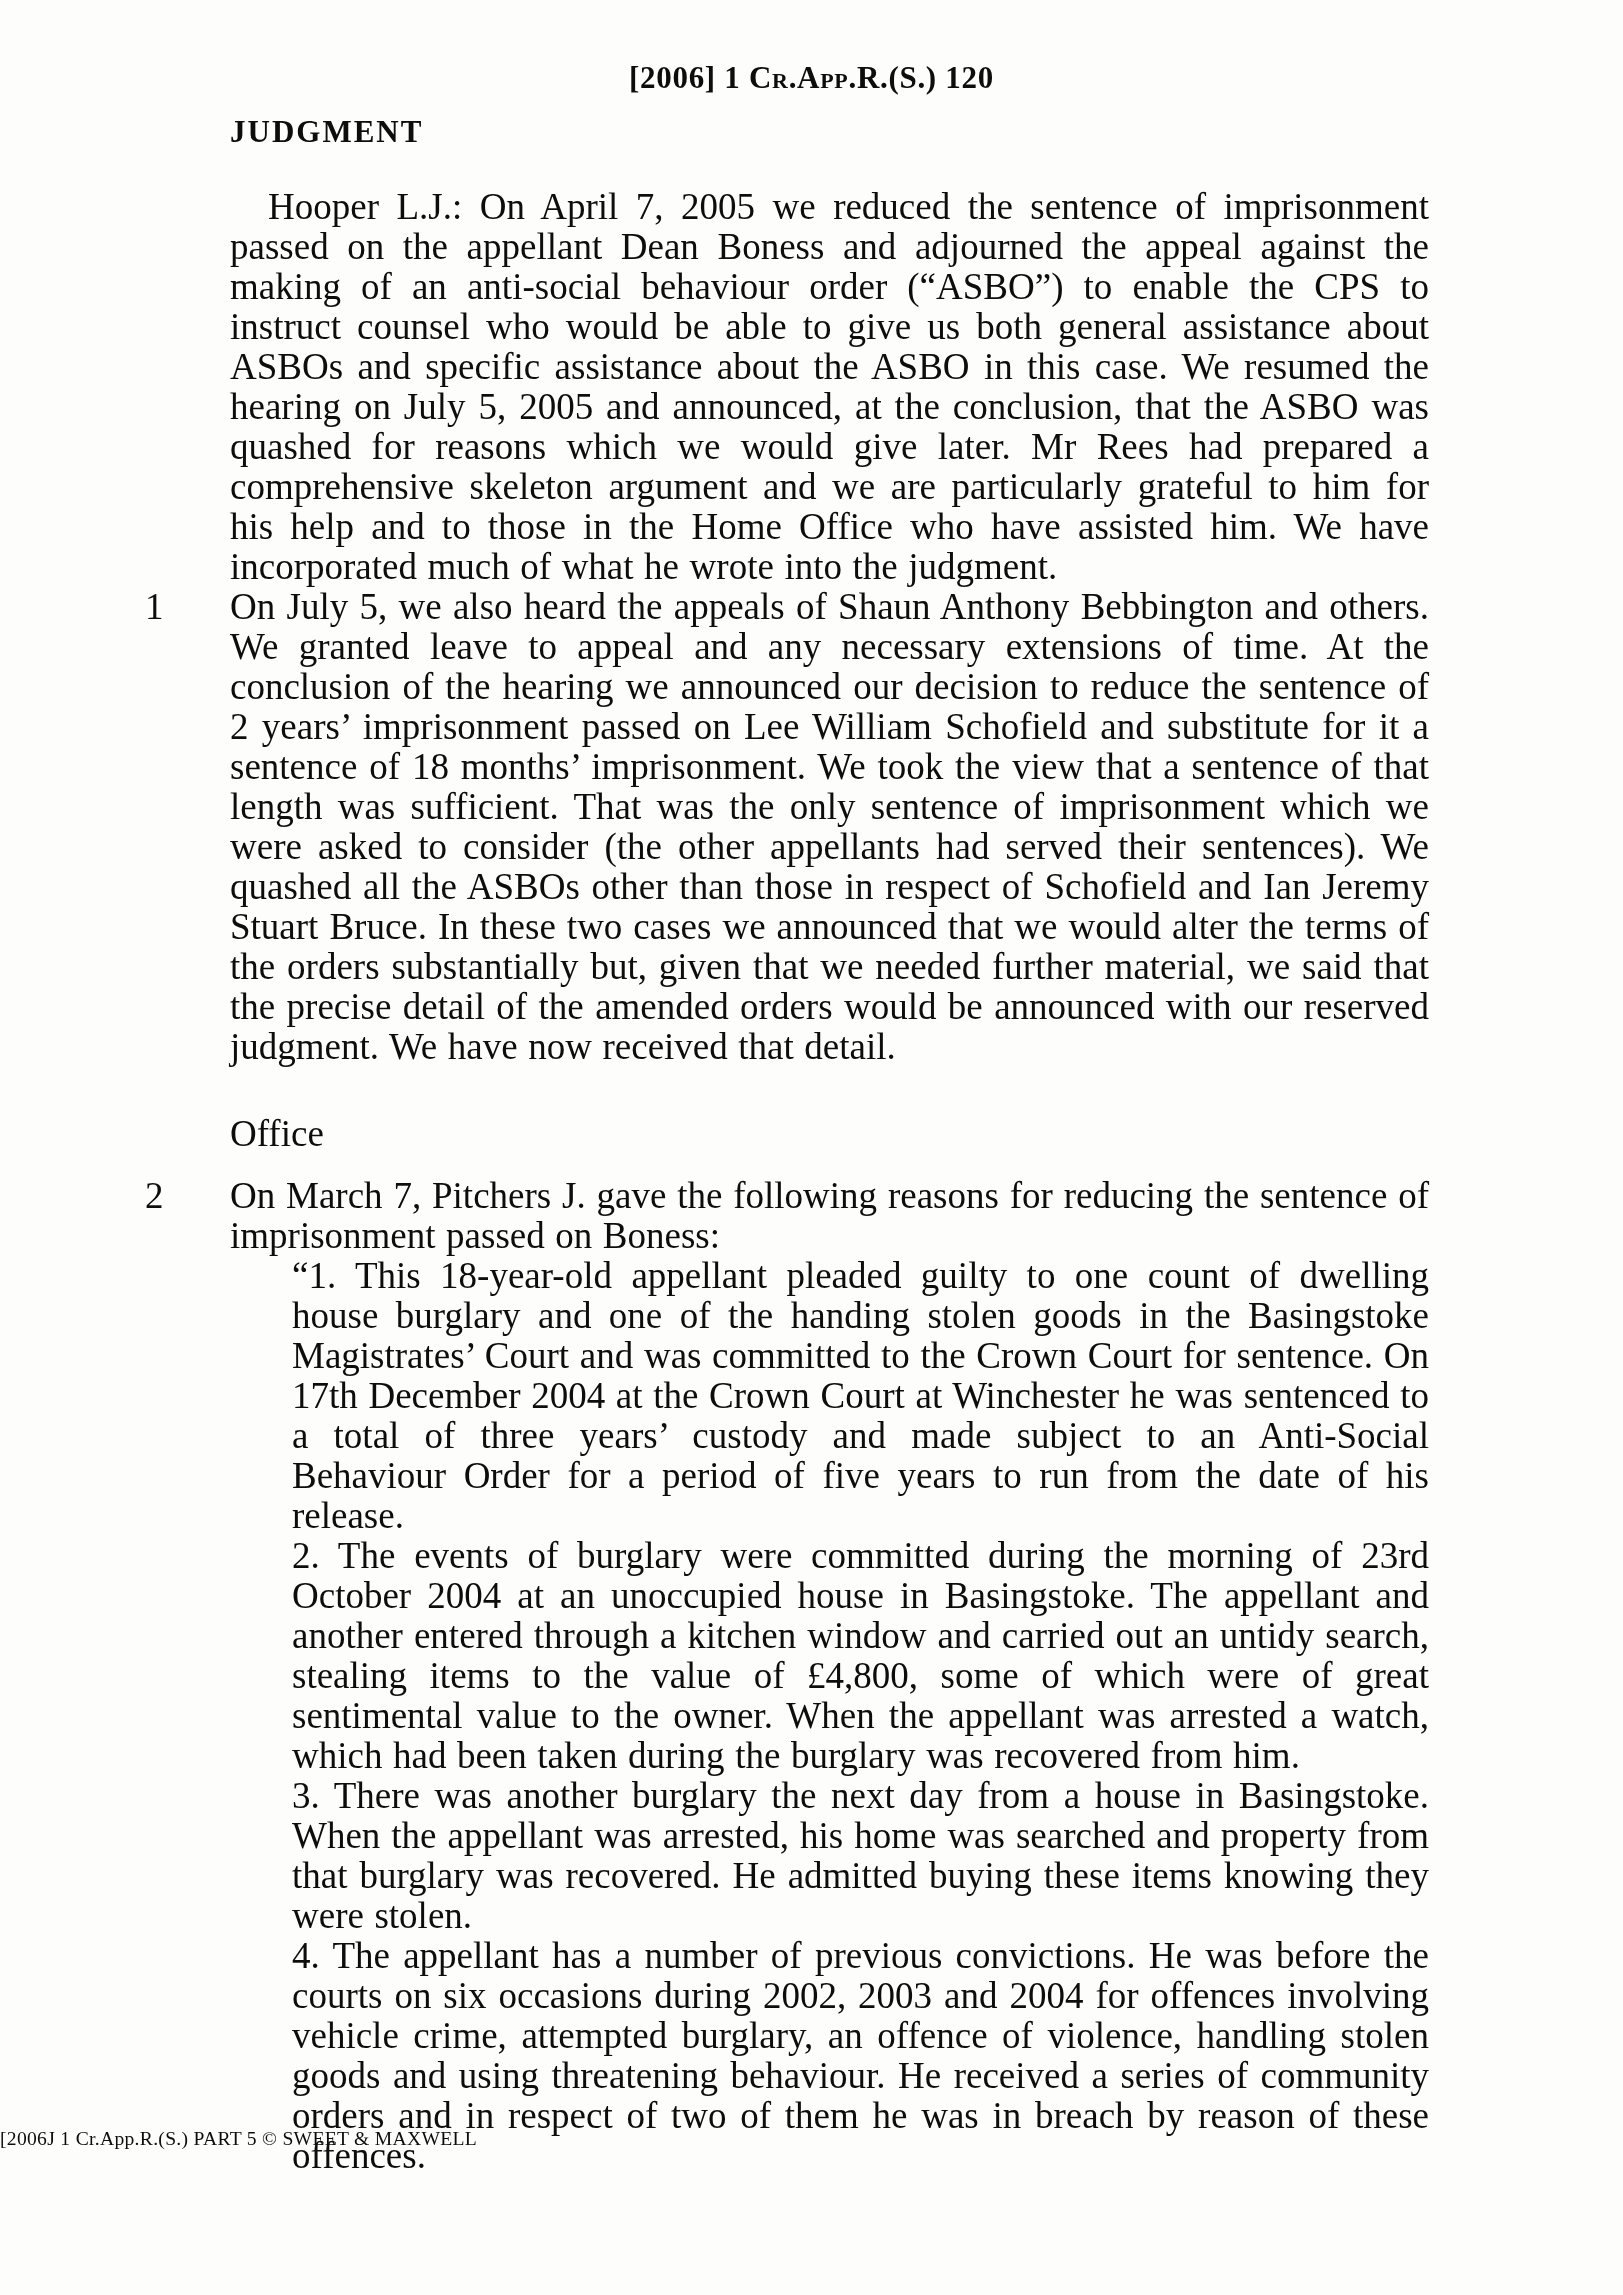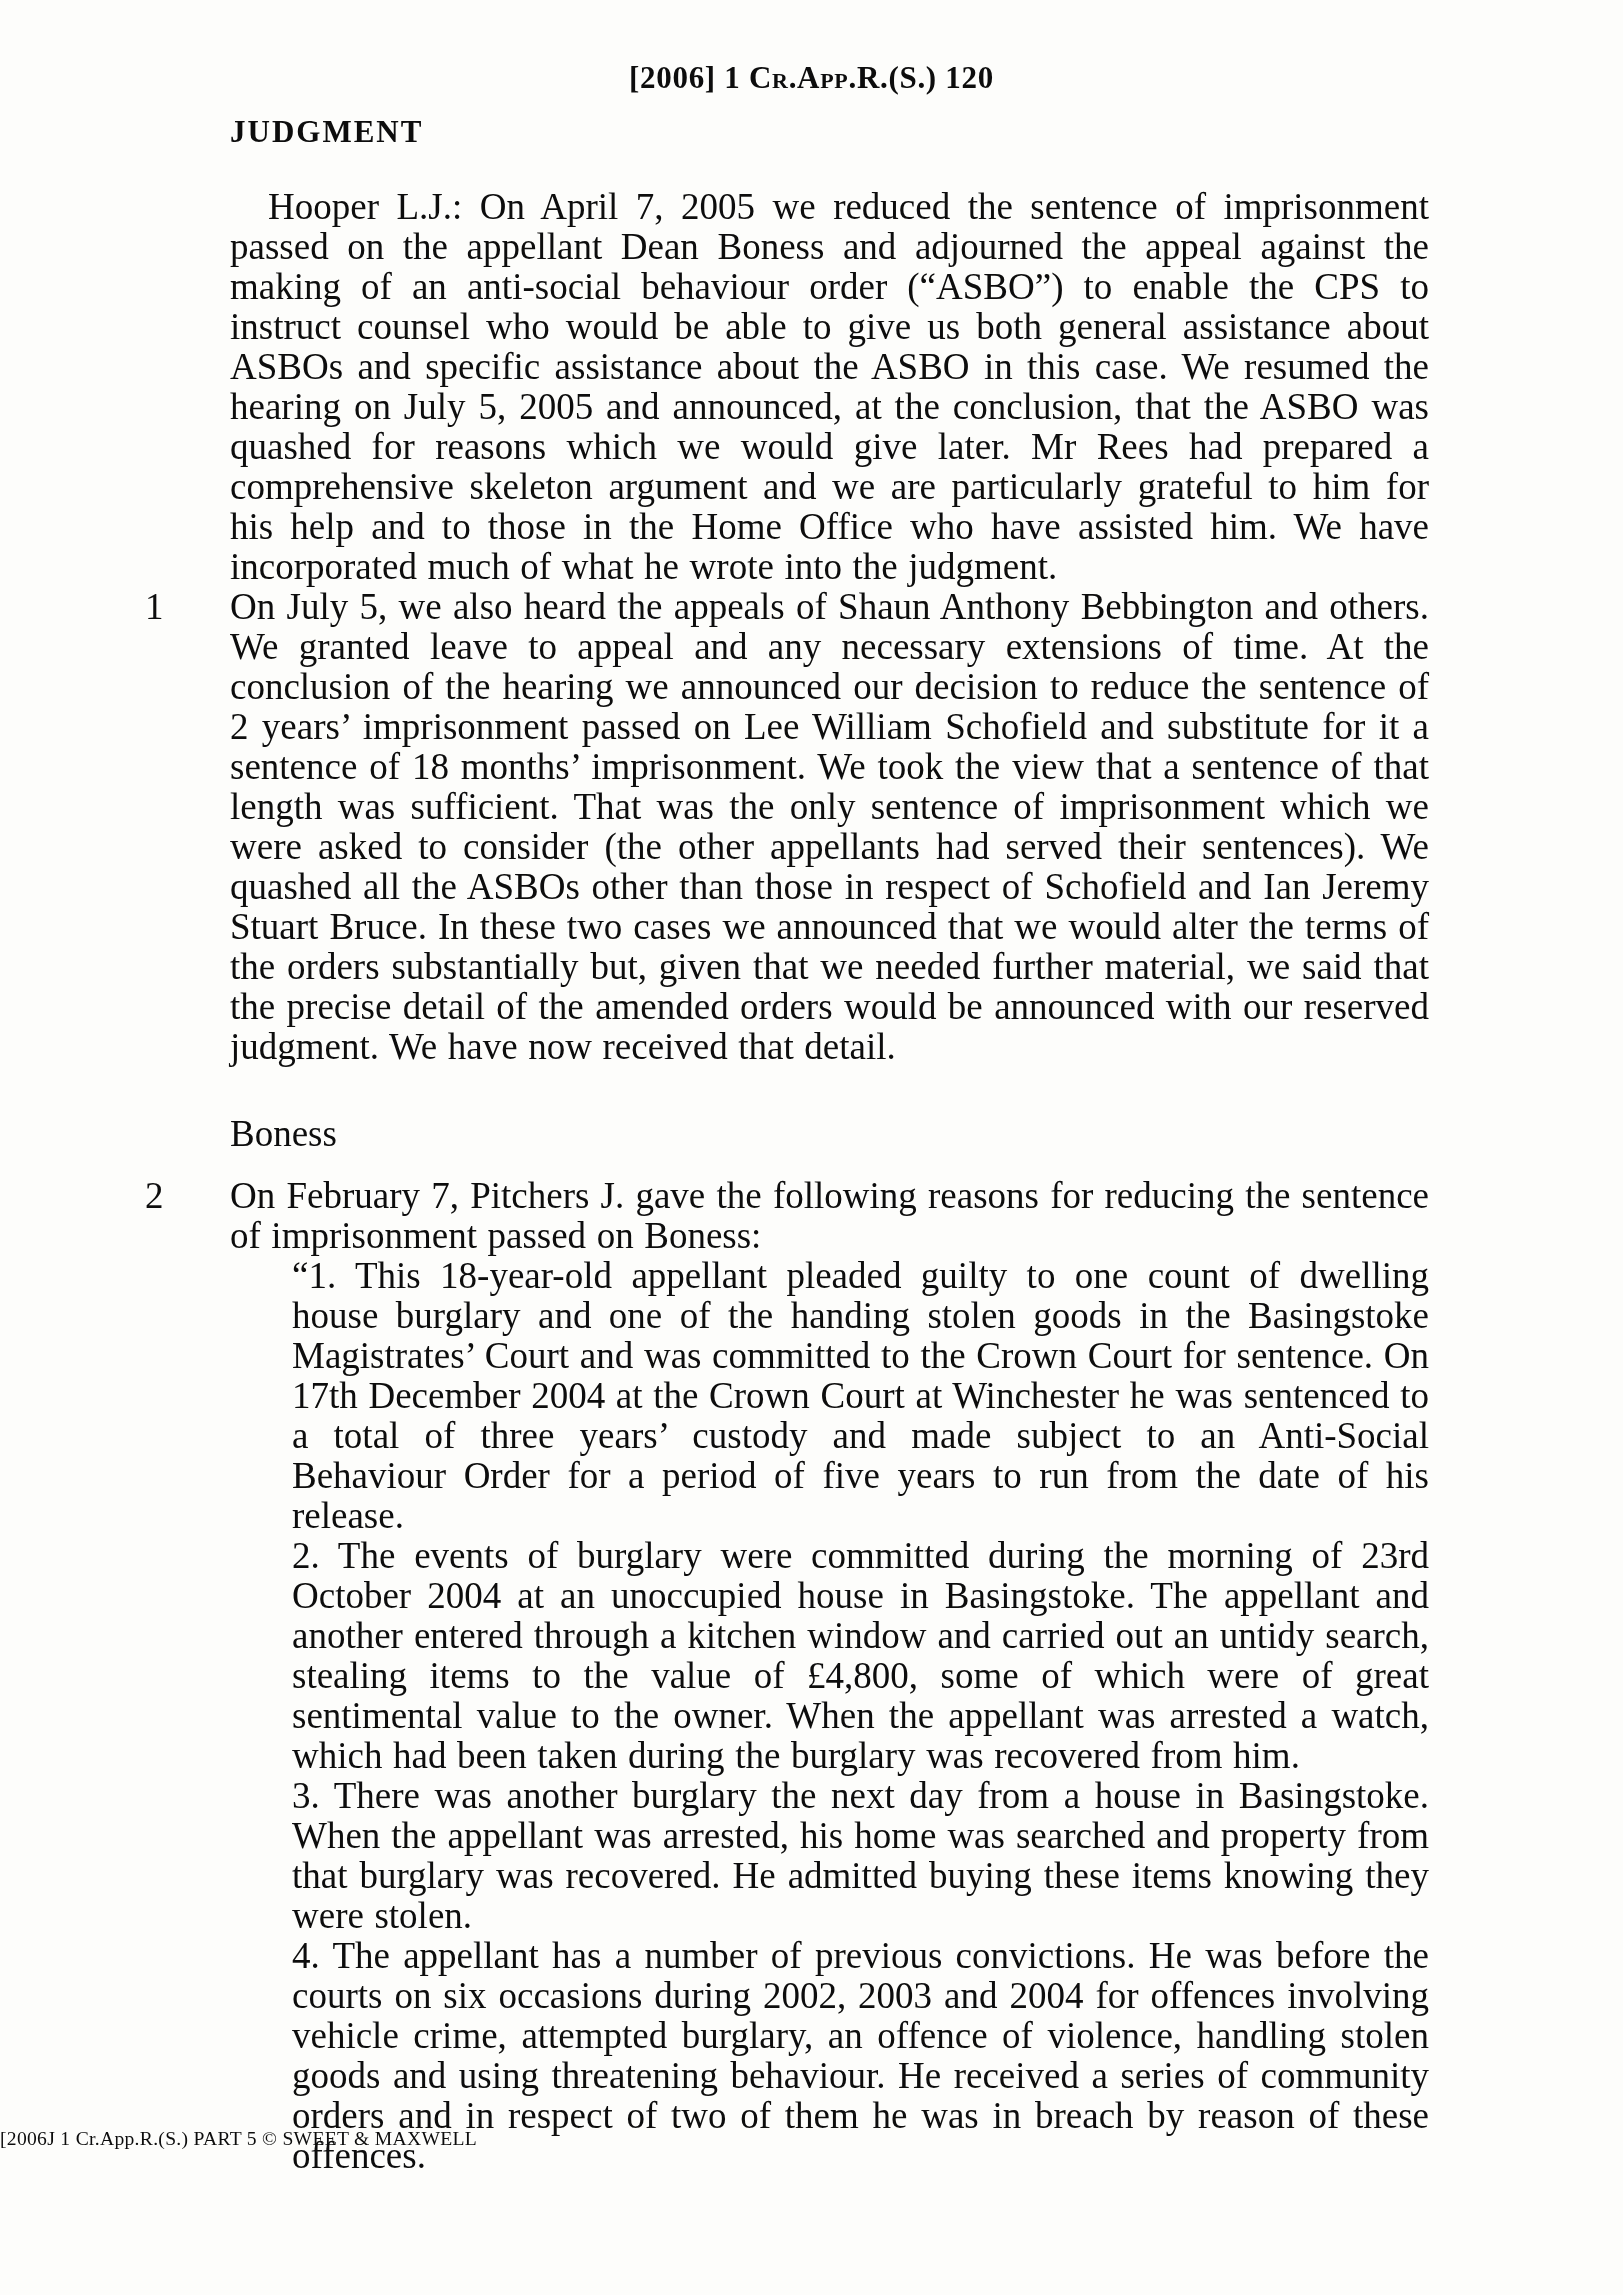--- a/index.html
+++ b/index.html
@@ -79,25 +79,25 @@
 
   <div class="content">
 
     <p class="intro">Hooper L.J.: On April 7, 2005 we reduced the sentence of imprisonment passed on the appellant Dean Boness and adjourned the appeal against the making of an anti-social behaviour order (“ASBO”) to enable the CPS to instruct counsel who would be able to give us both general assistance about ASBOs and specific assistance about the ASBO in this case. We resumed the hearing on July 5, 2005 and announced, at the conclusion, that the ASBO was quashed for reasons which we would give later. Mr Rees had prepared a comprehensive skeleton argument and we are particularly grateful to him for his help and to those in the Home Office who have assisted him. We have incorporated much of what he wrote into the judgment.</p>
 
     <div class="numbered">
       <span class="pnum">1</span>
       <p>On July 5, we also heard the appeals of Shaun Anthony Bebbington and others. We granted leave to appeal and any necessary extensions of time. At the conclusion of the hearing we announced our decision to reduce the sentence of 2 years’ imprisonment passed on Lee William Schofield and substitute for it a sentence of 18 months’ imprisonment. We took the view that a sentence of that length was sufficient. That was the only sentence of imprisonment which we were asked to consider (the other appellants had served their sentences). We quashed all the ASBOs other than those in respect of Schofield and Ian Jeremy Stuart Bruce. In these two cases we announced that we would alter the terms of the orders substantially but, given that we needed further material, we said that the precise detail of the amended orders would be announced with our reserved judgment. We have now received that detail.</p>
     </div>
 
-    <p class="subheading">Boness</p>
+    <p class="subheading">Office</p>
 
     <div class="numbered">
       <span class="pnum">2</span>
-      <p>On February 7, Pitchers J. gave the following reasons for reducing the sentence of imprisonment passed on Boness:</p>
+      <p>On March 7, Pitchers J. gave the following reasons for reducing the sentence of imprisonment passed on Boness:</p>
     </div>
 
     <div class="bq">
       <p>“1. This 18-year-old appellant pleaded guilty to one count of dwelling house burglary and one of the handing stolen goods in the Basingstoke Magistrates’ Court and was committed to the Crown Court for sentence. On 17th December 2004 at the Crown Court at Winchester he was sentenced to a total of three years’ custody and made subject to an Anti-Social Behaviour Order for a period of five years to run from the date of his release.</p>
       <p>2. The events of burglary were committed during the morning of 23rd October 2004 at an unoccupied house in Basingstoke. The appellant and another entered through a kitchen window and carried out an untidy search, stealing items to the value of £4,800, some of which were of great sentimental value to the owner. When the appellant was arrested a watch, which had been taken during the burglary was recovered from him.</p>
       <p>3. There was another burglary the next day from a house in Basingstoke. When the appellant was arrested, his home was searched and property from that burglary was recovered. He admitted buying these items knowing they were stolen.</p>
       <p>4. The appellant has a number of previous convictions. He was before the courts on six occasions during 2002, 2003 and 2004 for offences involving vehicle crime, attempted burglary, an offence of violence, handling stolen goods and using threatening behaviour. He received a series of community orders and in respect of two of them he was in breach by reason of these offences.</p>
     </div>
 
   </div>

